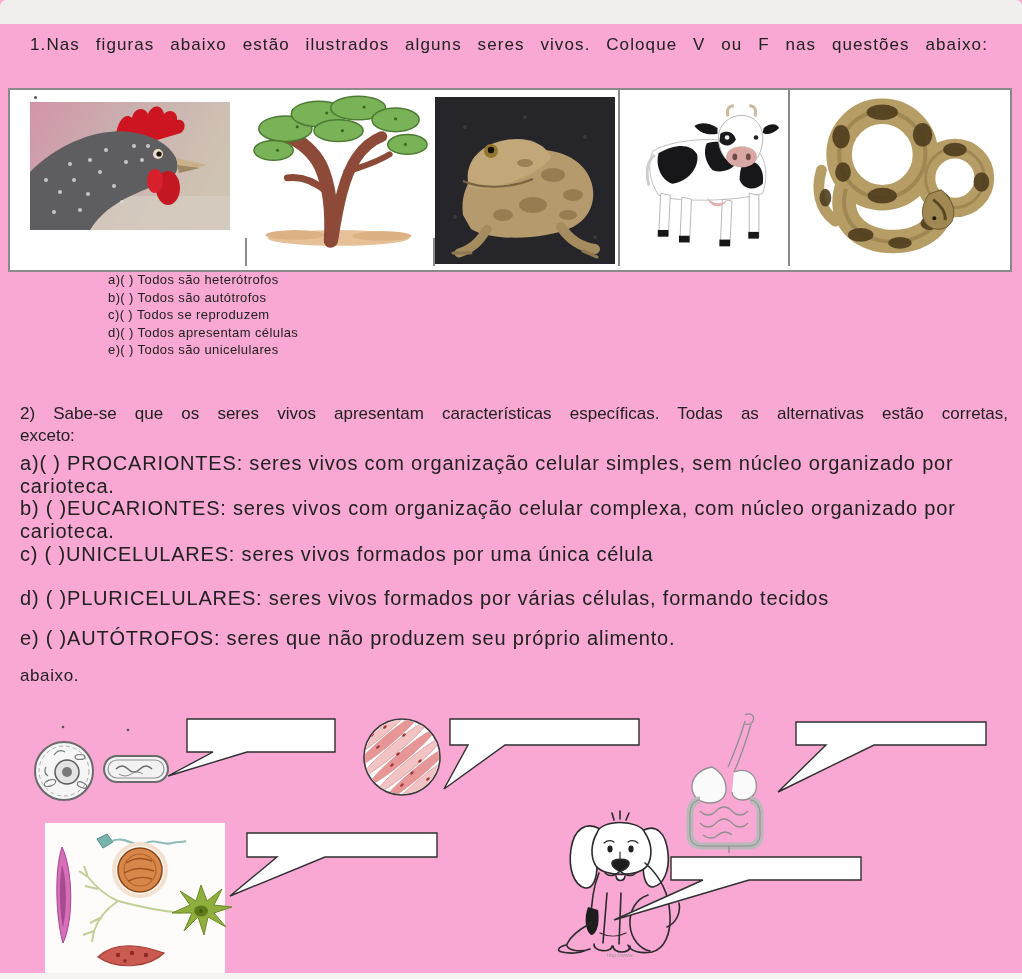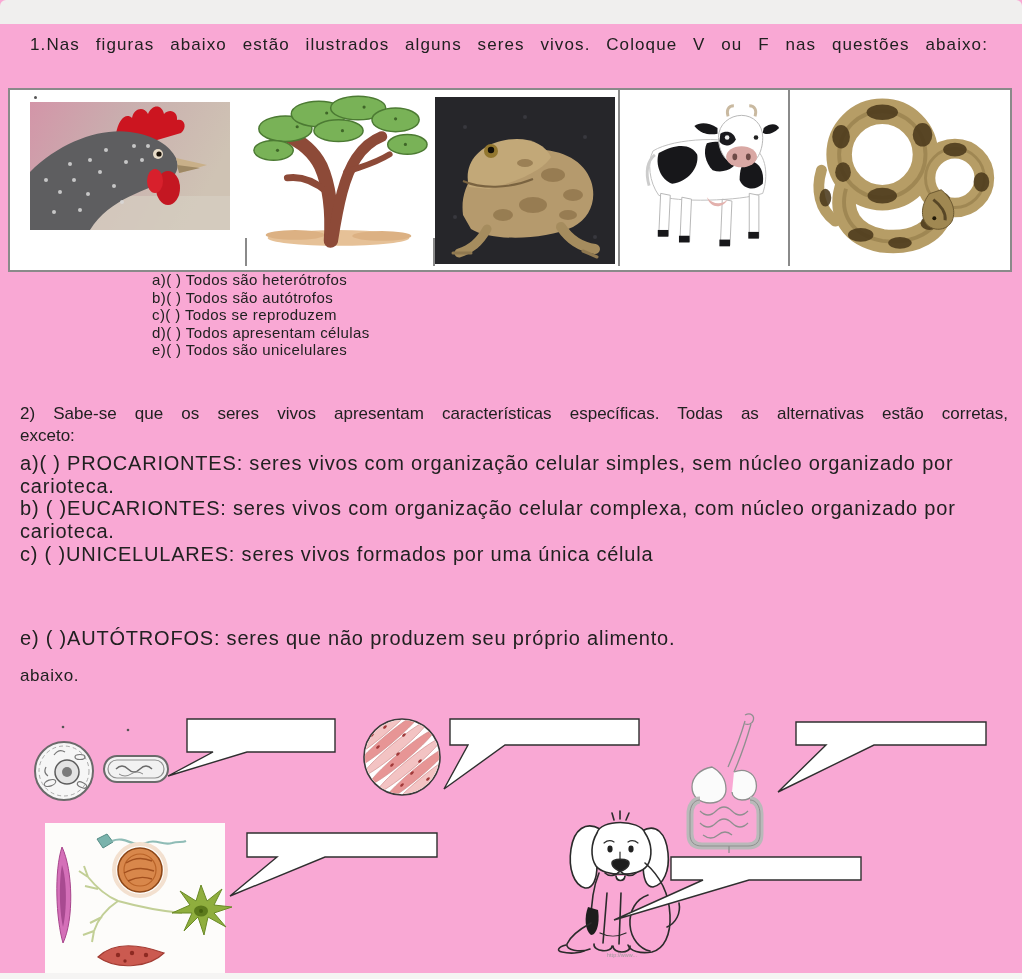--- a/index.html
+++ b/index.html
@@ -7,21 +7,21 @@
         font-family:"Liberation Sans",sans-serif;color:#212121;}
   .abs{position:absolute;}
   .strip-top{top:0;left:0;width:1022px;height:24px;background:#f0efee;border-radius:6px 6px 0 0;}
   .strip-bottom{bottom:0;left:0;width:1022px;height:6px;background:#f5f4f3;}
   .q1-stem{left:30px;top:35px;width:958px;font-size:17px;letter-spacing:1.1px;}
   .fig-table{left:8px;top:88px;width:1000px;height:180px;border:2px solid #8a8a8a;background:#fff;}
   .divider{position:absolute;width:2px;background:#8a8a8a;}
   .fig{position:absolute;}
   .fig svg{display:block;width:100%;height:100%;}
   .tiny-dot{position:absolute;width:3px;height:3px;border-radius:50%;background:#555;}
-  .q1-options{left:108px;top:271px;font-size:15px;letter-spacing:.4px;line-height:17.6px;margin-left:44px;}
+  .q1-options{left:108px;top:271px;font-size:13px;letter-spacing:.4px;line-height:17.6px;}
   .q2-stem{left:20px;top:383px;width:988px;font-size:17px;line-height:21.5px;margin-top:20px;}
   .just{text-align:justify;text-align-last:justify;}
   .q2-option{position:absolute;left:20px;width:995px;font-size:20px;letter-spacing:.8px;}
   .q3-stem{left:20px;top:665px;width:975px;font-size:17px;letter-spacing:.6px;line-height:21px;}
   .q3-figure{left:0;top:705px;width:1022px;height:274px;}
 </style>
 </head>
 <body>
 
 <div class="page">
@@ -213,20 +213,21 @@
     <div>e)( ) Todos são unicelulares</div>
   </div>
 
   <div class="abs q2-stem">
     <div class="just">2) Sabe-se que os seres vivos apresentam características específicas. Todas as alternativas estão corretas,</div>
     <div>exceto:</div>
   </div>
   <div class="q2-option" style="top:452px">a)( ) PROCARIONTES: seres vivos com organização celular simples, sem núcleo organizado por carioteca.</div>
   <div class="q2-option" style="top:497px">b) ( )EUCARIONTES: seres vivos com organização celular complexa, com núcleo organizado por carioteca.</div>
   <div class="q2-option" style="top:543px">c) ( )UNICELULARES: seres vivos formados por uma única célula</div>
+  <div class="q2-option" style="top:587px">d) ( )PLURICELULARES: seres vivos formados por várias células, formando tecidos</div>
   <div class="q2-option" style="top:627px">e) ( )AUTÓTROFOS: seres que não produzem seu próprio alimento.</div>
 
   <div class="abs q3-stem">
     <div>abaixo.</div>
   </div>
 
   <svg class="abs q3-figure" viewBox="0 0 1022 274">
     <defs>
       <clipPath id="mclip">
           <circle cx="402" cy="52" r="37"></circle>

